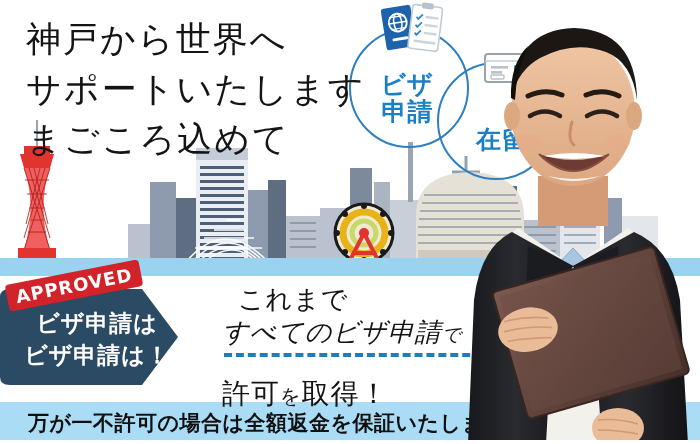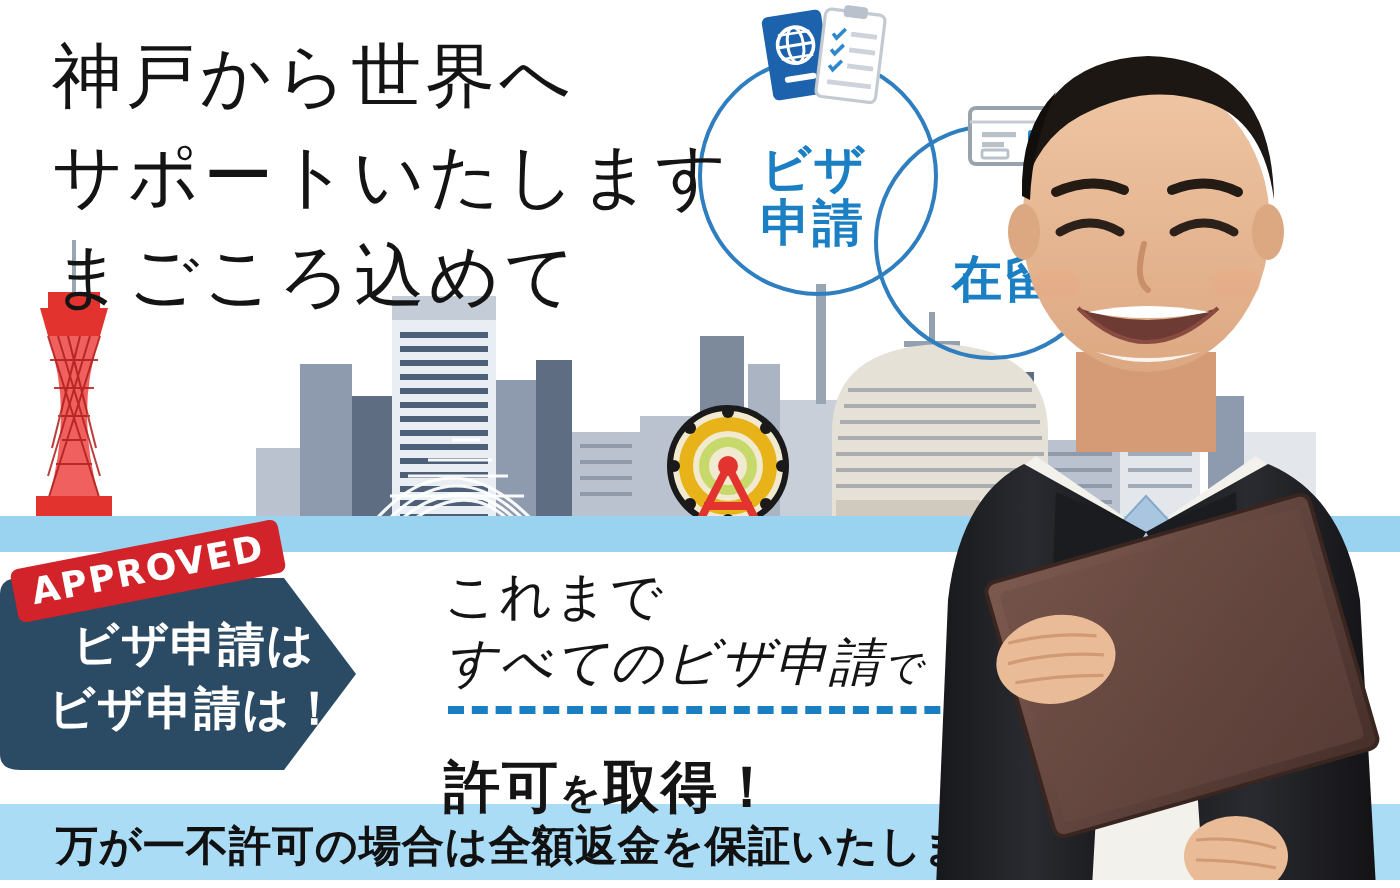--- a/index.html
+++ b/index.html
@@ -11,21 +11,21 @@
   
   .headline { position:absolute; left:26px; top:14px; z-index:14; }
   .headline .ln { font-size:35px; line-height:50px; letter-spacing:2px;
                   color:#141414; font-weight:500; white-space:nowrap; }
 
   
   .circ { position:absolute; border-radius:50%; border:2px solid #2f7fc0; z-index:12;
           display:flex; align-items:center; justify-content:center; }
   #circ-visa { left:349px; top:28px; width:120px; height:120px; }
   #circ-zairyu{ left:437px; top:62px; width:118px; height:118px; }
-  .circ-label { text-align:left; color:#1b7fc4; font-size:25px; line-height:27px;
+  .circ-label { text-align:right; color:#1b7fc4; font-size:25px; line-height:27px;
                 font-weight:700; letter-spacing:1px; }
   #circ-zairyu .circ-label { position:relative; left:6px; top:18px; }
   #circ-visa  .circ-label { position:relative; left:-2px; top:10px; }
 
   
   #icon-passport { position:absolute; left:376px; top:2px; z-index:16; }
   #icon-idcard   { position:absolute; left:483px; top:50px; z-index:16; }
 
   
   #skyline { position:absolute; left:0; top:120px; width:700px; height:150px; z-index:5; }
@@ -44,26 +44,26 @@
 
   
   #stamp { position:absolute; left:6px; top:272px; z-index:13;
            transform:rotate(-11deg); }
   #stamp-box { background:#d2232a; border-radius:4px; padding:5px 9px 4px 9px; }
   #stamp-text { color:#ffffff; font-size:18px; font-weight:900; letter-spacing:1px;
                 font-family:"DejaVu Sans","Liberation Sans",sans-serif; line-height:18px; }
 
   
   #rightcopy { position:absolute; left:222px; top:283px; z-index:11; }
-  #rightcopy .r1 { font-size:26px; line-height:32px; color:#141414; font-weight:500; letter-spacing:1px; }
+  #rightcopy .r1 { font-size:26px; line-height:32px; color:#141414; font-weight:500; letter-spacing:1px;margin-left:16px; }
   #rightcopy .r2 { font-size:26px; line-height:34px; color:#141414; font-weight:500; letter-spacing:1px;
                    white-space:nowrap;font-style:italic; }
   #rightcopy .r2 .sm { font-size:19px; }
   #dashline { width:270px; height:0; border-top:4px dashed #1a7fc1; margin:2px 0 3px 2px; }
-  #rightcopy .r3 { font-size:28px; line-height:34px; color:#141414; font-weight:700; letter-spacing:1px;margin-top:20px; }
+  #rightcopy .r3 { font-size:28px; line-height:34px; color:#141414; font-weight:400; letter-spacing:1px;margin-top:20px; }
   #rightcopy .r3 .sm { font-size:20px; }
 
   
   #bottombar { position:absolute; left:0; top:402px; width:700px; height:42px;
                background:#aadcf5; z-index:7; }
   #bottombar-text { position:absolute; left:28px; top:410px; z-index:9;
                     font-size:21px; line-height:26px; color:#111111; font-weight:700;
                     letter-spacing:0.5px; white-space:nowrap; }
   #bottombar-text .paren { font-size:14px; font-weight:700; }
 

